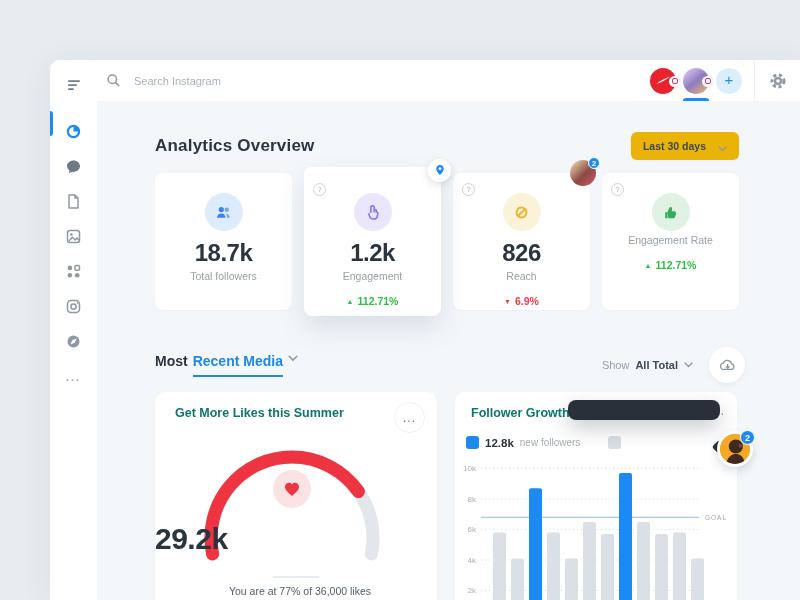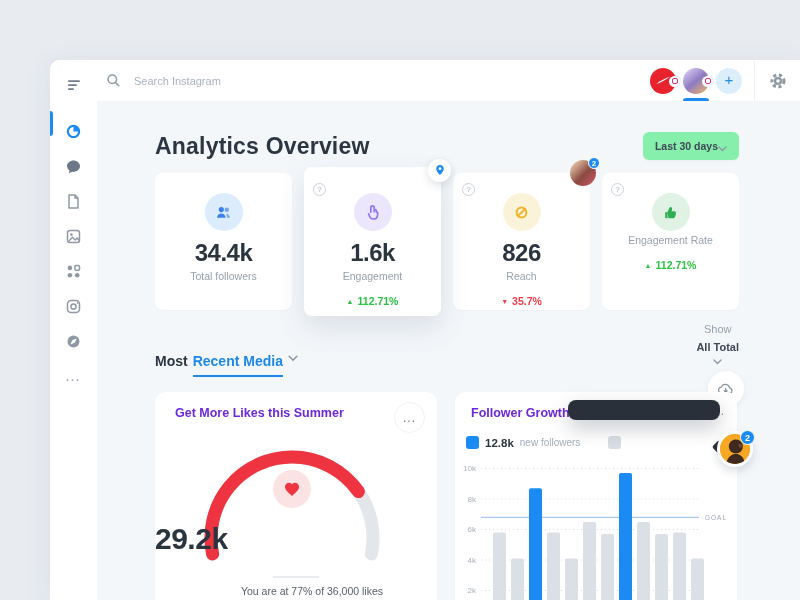--- a/index.html
+++ b/index.html
@@ -34,22 +34,22 @@
   .account-underline { position:absolute; bottom:0; left:33px; width:26px; height:3px; background:#1b8af2; border-radius:3px 3px 0 0; }
   .plus-btn { width:26px; height:26px; border-radius:50%; background:#ddeefb; color:#1e8be8; font-size:15px;
               display:flex; align-items:center; justify-content:center; cursor:pointer; padding-bottom:2px; }
   .tb-divider { width:1px; height:41px; background:#edf0f4; margin:0 14px 0 12px; }
 
   .content { flex:1; background:#f4f7fa; position:relative; overflow:hidden; }
   .inner { position:absolute; left:58px; top:0; width:584px; }
 
   
   .header-row { display:flex; justify-content:space-between; align-items:center; margin-top:31px; height:28px; }
-  .page-title { font-size:23px; font-weight:bold; color:#2c3642; letter-spacing:.2px; }
-  .range-select { background:#86efac; border-radius:6px; padding:8px 12px; display:flex; align-items:flex-end; 
+  .page-title { font-size:17px; font-weight:bold; color:#2c3642; letter-spacing:.2px; }
+  .range-select { background:#eab308; border-radius:6px; padding:8px 12px; display:flex; align-items:flex-end; gap:12px;
                   font-size:10.5px; font-weight:bold; color:#3e4856; cursor:pointer; box-shadow:0 1px 3px rgba(50,70,100,.05); }
 
   
   .cards-row { display:flex; gap:12px; margin-top:13px; align-items:flex-start; }
   .stat-card { width:137px; height:137px; background:#fff; border-radius:8px; position:relative; text-align:center;
                box-shadow:0 1px 2px rgba(50,70,90,.04); cursor:pointer; }
   .stat-card.elevated { margin-top:-6px; height:149px; box-shadow:0 12px 28px rgba(50,70,100,.13); z-index:2; }
   .icon-circle { width:38px; height:38px; border-radius:50%; margin:20px auto 0; display:flex; align-items:center; justify-content:center; }
   .elevated .icon-circle { margin-top:26px; }
   .stat-num { font-size:24px; font-weight:bold; color:#2b3540; margin-top:8px; letter-spacing:-.5px; }
@@ -65,38 +65,38 @@
   .mini-avatar { position:absolute; top:-13px; right:-6px; width:26px; height:26px; border-radius:50%;
                  background:linear-gradient(135deg,#e8c9a8 10%,#8a4a42 55%,#c2555e 90%); cursor:pointer; }
   .count-badge { position:absolute; top:-3px; right:-4px; min-width:12px; height:12px; border-radius:50%; background:#1b8af2;
                  color:#fff; font-size:8px; font-weight:bold; display:flex; align-items:center; justify-content:center; border:1.5px solid #fff; }
 
   
   .media-row { display:flex; justify-content:space-between; align-items:center; margin-top:30px; height:38px; }
   .media-left { font-size:14px; font-weight:bold; color:#2c3642; display:flex; align-items:flex-start; gap:5px; }
   .media-selected { color:#1f87e8; border-bottom:2px solid #1f87e8; padding-bottom:6px; cursor:pointer; }
   .chev { margin-top:2px; }
-  .media-right { display:flex; align-items:center; gap:6px;flex-direction:column; }
+  .media-right { display:flex; align-items:center; gap:6px; }
   .show-lbl { font-size:11px; color:#97a1ad; }
   .show-val { font-size:11px; font-weight:bold; color:#3e4856; cursor:pointer; }
   .upload-btn { width:36px; height:36px; border-radius:50%; background:#fff; box-shadow:0 2px 6px rgba(50,70,100,.08);
                 display:flex; align-items:center; justify-content:center; margin-left:10px; margin-right:-6px; cursor:pointer; }
 
   
   .bottom-row { display:flex; gap:18px; margin-top:8px; }
   .panel { width:282px; height:260px; background:#fff; border-radius:10px; position:relative;
            box-shadow:0 1px 3px rgba(50,70,90,.04); overflow:hidden; }
-  .panel-title { position:absolute; top:14px; left:20px; font-size:12.5px; font-weight:bold; color:#6d28d9; }
+  .panel-title { position:absolute; top:14px; left:20px; font-size:12.5px; font-weight:bold; color:#0f766e; }
   .menu-btn { position:absolute; top:10px; right:12px; width:31px; height:31px; border:1px solid #eef1f4; border-radius:50%;
               display:flex; align-items:center; justify-content:center; color:#6b7683; font-size:12px; letter-spacing:1px;
               cursor:pointer; background:#fff; }
   .gauge-svg { position:absolute; left:27px; top:41px; }
   .gauge-value { position:absolute; top:130px; left:0; width:100%; text-align:left; font-size:30px; font-weight:bold; color:#2b3540; letter-spacing:-.5px; }
   .gauge-divider { position:absolute; top:184px; left:118px; width:46px; height:2px; background:#e9ecef; }
-  .gauge-caption { position:absolute; top:193px; left:16px; width:100%; text-align:center; font-size:10.5px; color:#55606c; }
+  .gauge-caption { position:absolute; top:193px; left:4px; width:100%; text-align:center; font-size:10.5px; color:#55606c; }
 
   .g-head-icons { position:absolute; top:12px; right:12px; display:flex; align-items:center; gap:8px; }
   .g-dots { color:#8b95a1; font-size:12px; letter-spacing:1px; cursor:pointer; }
   .legend { position:absolute; top:44px; left:11px; display:flex; align-items:center; gap:6px; }
   .legend-sq { width:13px; height:13px; border-radius:3px; flex:none; }
   .legend-val { font-size:11.5px; font-weight:bold; color:#2b3540;text-align:center; }
   .legend-lbl { font-size:10px; color:#a3adb8; }
   .legend-sq.gray { margin-left:22px; }
   .chart-svg { position:absolute; top:55px; left:0; }
 
@@ -227,37 +227,37 @@
 
           <div class="stat-card">
             <div class="icon-circle" style="background:#dcecfc">
               <svg width="17" height="17" viewBox="0 0 17 17">
                 <circle cx="6.3" cy="5.6" r="2.6" fill="#3b82e8"></circle>
                 <circle cx="11.8" cy="5.8" r="2.2" fill="#3b82e8" opacity=".65"></circle>
                 <path d="M1.9 13.8c.4-2.9 2.2-4.4 4.4-4.4s4 1.5 4.4 4.4z" fill="#3b82e8"></path>
                 <path d="M11.3 9.8c2 .2 3.3 1.6 3.7 4h-2.8" fill="#3b82e8" opacity=".65"></path>
               </svg>
             </div>
-            <div class="stat-num">34.4k</div>
+            <div class="stat-num">18.7k</div>
             <div class="stat-lbl">Total followers</div>
           </div>
 
           <div class="stat-card elevated">
             <div class="help">?</div>
             <div class="pin-badge">
               <svg width="12" height="15" viewBox="0 0 16 18">
                 <path d="M8 1.5c-2.8 0-5 2.2-5 5 0 3.7 5 8.5 5 8.5s5-4.8 5-8.5c0-2.8-2.2-5-5-5zm0 6.9a1.9 1.9 0 1 1 0-3.8 1.9 1.9 0 0 1 0 3.8z" fill="#1b8af2"></path>
               </svg>
             </div>
             <div class="icon-circle" style="background:#ece6fd">
               <svg width="17" height="17" viewBox="0 0 17 17">
                 <path d="M6.8 8.2V3.6a1.7 1.7 0 0 1 3.4 0v4.1m0-1.4c0-1.1 2.1-1.1 2.1.1v1.5c1 .1 1.7.9 1.5 1.9l-.5 2.5a3.4 3.4 0 0 1-3.3 2.7H9a3.4 3.4 0 0 1-3.2-2.2l-1.2-3" fill="none" stroke="#8f75f5" stroke-width="1.7" stroke-linecap="round" stroke-linejoin="round"></path>
               </svg>
             </div>
-            <div class="stat-num">1.6k</div>
+            <div class="stat-num">1.2k</div>
             <div class="stat-lbl">Engagement</div>
             <div class="delta up">
               <span class="tri">▲</span>
               <span>112.71%</span>
             </div>
           </div>
 
           <div class="stat-card">
             <div class="help">?</div>
             <div class="mini-avatar">
@@ -266,21 +266,21 @@
             <div class="icon-circle" style="background:#fbf3d9">
               <svg width="17" height="17" viewBox="0 0 17 17">
                 <circle cx="8.5" cy="8.5" r="4.9" fill="none" stroke="#f0b429" stroke-width="2"></circle>
                 <path d="M5 12L12 5" stroke="#f0b429" stroke-width="1.8" stroke-linecap="round"></path>
               </svg>
             </div>
             <div class="stat-num">826</div>
             <div class="stat-lbl">Reach</div>
             <div class="delta down">
               <span class="tri">▼</span>
-              <span>35.7%</span>
+              <span>6.9%</span>
             </div>
           </div>
 
           <div class="stat-card">
             <div class="help">?</div>
             <div class="icon-circle" style="background:#dff2e4">
               <svg width="17" height="17" viewBox="0 0 17 17">
                 <path d="M3.2 8.2h2.3v6H3.2z M6.4 14.2h4.8c.9 0 1.7-.6 1.9-1.5l.9-3.2c.3-1.1-.6-2.2-1.7-2.2H9.6l.5-2.4c.2-1-.6-1.9-1.6-1.9-.5 0-.9.3-1.1.7L5.5 8z" fill="#2fae54"></path>
               </svg>
             </div>

